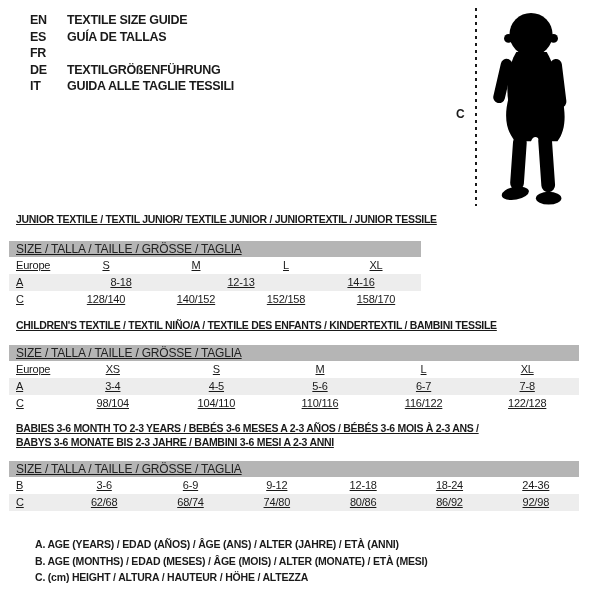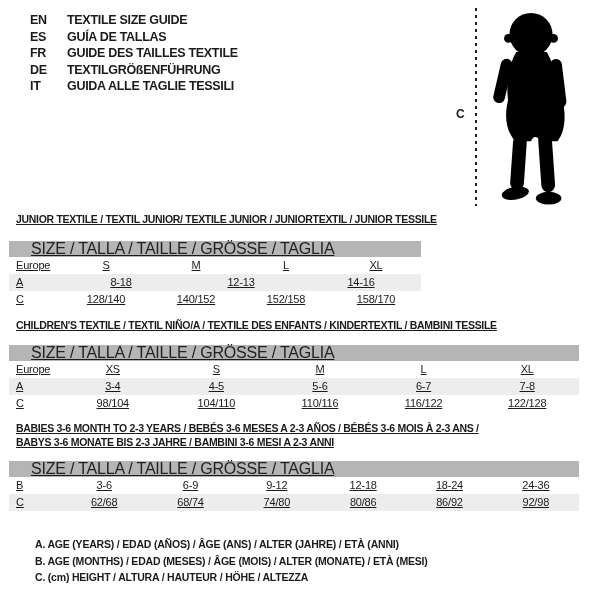--- a/index.html
+++ b/index.html
@@ -57,23 +57,23 @@
     line-height: 13.5px;
     letter-spacing: -0.3px;
     white-space: nowrap;
   }
   .t1 .tbl { margin-top: 14px; }
   .t2 .tbl { margin-top: 12px; }
   .t3 .tbl { margin-top: 12px; }
   .tbl-head {
     height: 16px; line-height: 16px;
     background: var(--table-header-bg);
-    font-size: 16px;
+    font-size: 12px;
     letter-spacing: -0.2px;
-    padding-left: 22px;
+    padding-left: 7px;
     color: #222;
     white-space: nowrap;
   }
   .row { display: flex; height: 17px; line-height: 17px; font-size: 11px; letter-spacing: -0.2px; }
   .row.shaded { background: var(--row-shaded-bg); }
   .row-label { width: 52px; padding-left: 7px; }
   .cell { flex: 1; text-align: center; }
 
   
   .notes { position: absolute; left: 35px; top: 536px; }
@@ -94,21 +94,20 @@
     <div class="lang-row">
       <span class="lang-code">EN</span>
       <span class="lang-title">TEXTILE SIZE GUIDE</span>
     </div>
     <div class="lang-row">
       <span class="lang-code">ES</span>
       <span class="lang-title">GUÍA DE TALLAS</span>
     </div>
     <div class="lang-row">
       <span class="lang-code">FR</span>
-      <span class="lang-title">GUIDE DES TAILLES TEXTILE</span>
     </div>
     <div class="lang-row">
       <span class="lang-code">DE</span>
       <span class="lang-title">TEXTILGRÖßENFÜHRUNG</span>
     </div>
     <div class="lang-row">
       <span class="lang-code">IT</span>
       <span class="lang-title">GUIDA ALLE TAGLIE TESSILI</span>
     </div>
   </div>

